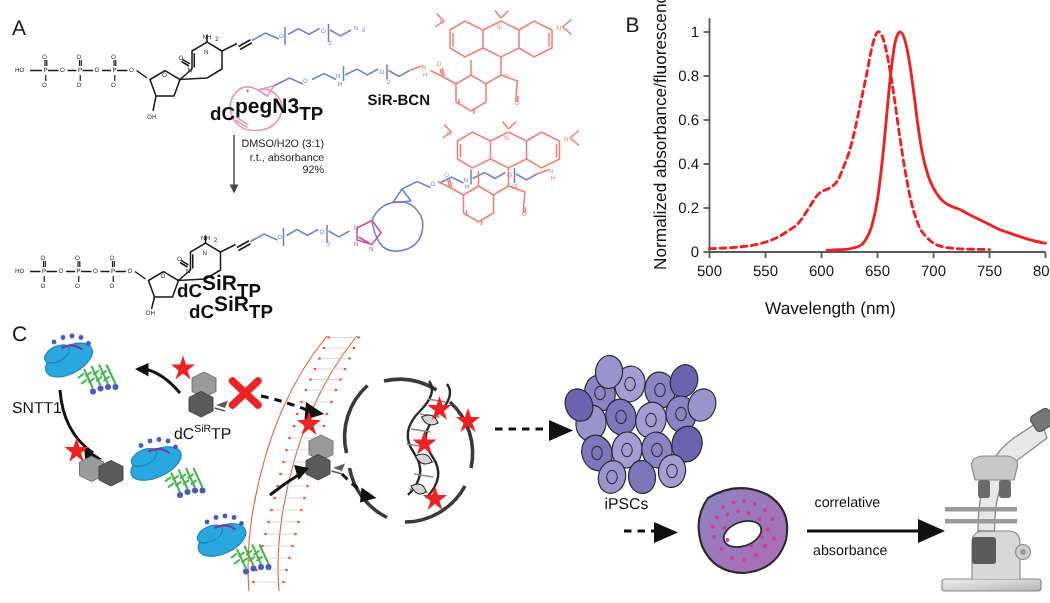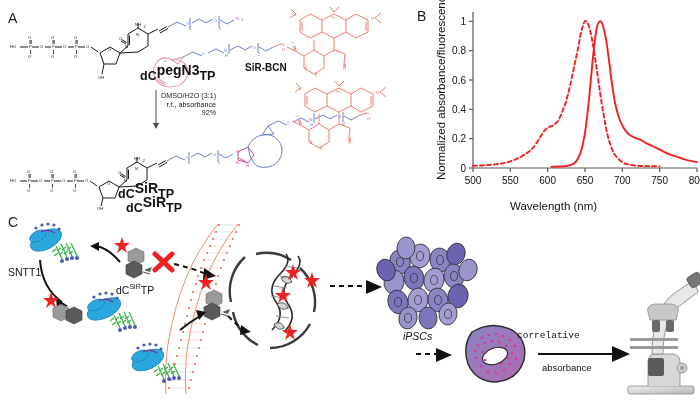--- a/index.html
+++ b/index.html
@@ -766,19 +766,19 @@
         <circle cx="682" cy="156" r="2" fill="#9a9a9a"></circle>
       </g>
     </svg>
 
     <div class="c-label" style="left:8px;top:42px;margin-top:12px;">SNTT1</div>
 
     <div class="c-label" style="left:116px;top:71px;">
       <span>dC</span><sup>SiR</sup><span>TP</span>
     </div>
 
-    <div class="c-label" style="left:403px;top:118px;font-style:italic;">iPSCs</div>
-
-    <div class="arrow-cap" style="left:517px;top:118px;font-family:Liberation Mono, monospace;">correlative</div>
+    <div class="c-label" style="left:403px;top:118px;">iPSCs</div>
+
+    <div class="arrow-cap" style="left:543px;top:118px;">correlative</div>
     <div class="arrow-cap" style="left:542px;top:150px;">absorbance</div>
   </div>
 
 </div>
 
 </body></html>

